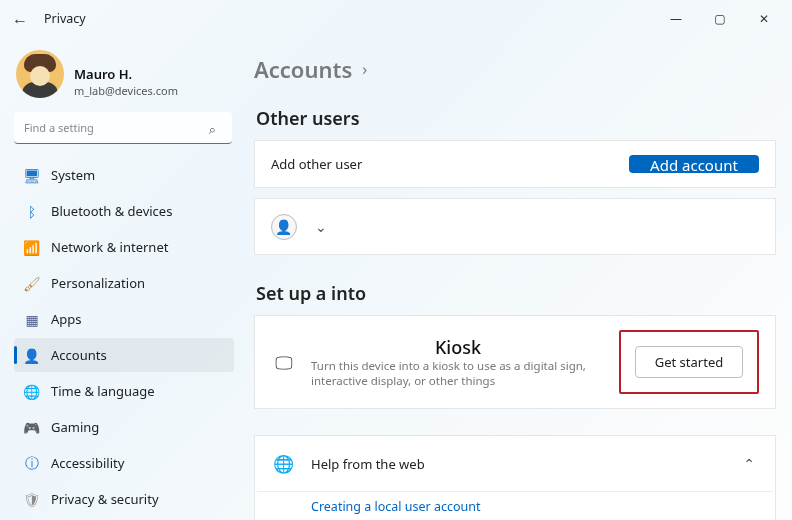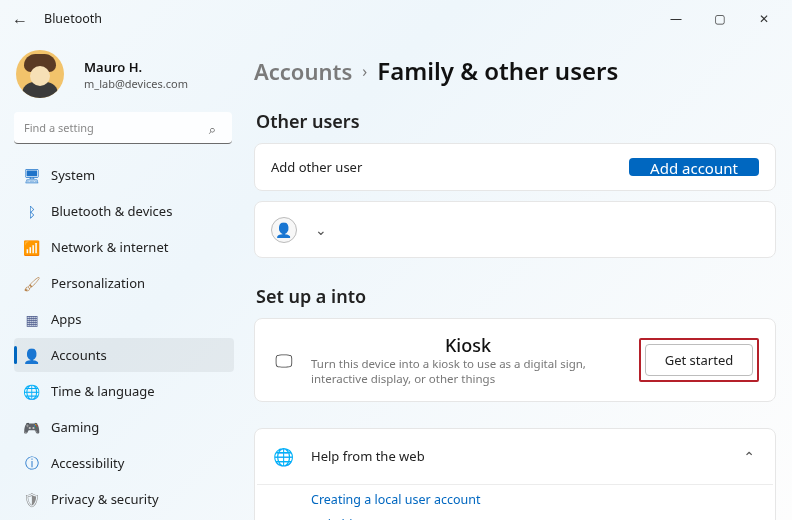--- a/index.html
+++ b/index.html
@@ -10,21 +10,21 @@
   .titlebar { height: 36px; display: flex; align-items: center; padding: 0 6px; }
   .titlebar .back { width: 28px; height: 28px; display:flex; align-items:center; justify-content:center; border-radius:4px; cursor:pointer; font-size:16px; color:#333; }
   .titlebar .title { margin-left: 10px; font-size: 12.5px; color:#222; }
   .titlebar .spacer { flex: 1; }
   .winbtn { width: 44px; height: 30px; display:flex; align-items:center; justify-content:center; font-size:12px; color:#333; cursor:pointer; }
 
   .frame { display:flex; height: calc(100% - 36px); }
 
   
   .sidebar { width: 244px; padding: 8px 10px 10px 14px; display:flex; flex-direction:column; }
-  .profile { display:flex; align-items:center; gap:20px; padding: 6px 2px 14px 2px; }
+  .profile { display:flex; align-items:flex-end; gap:10px; padding: 6px 2px 14px 2px; }
   .avatar { width:48px; height:48px; border-radius:50%; background:#f2c36b; position:relative; overflow:hidden; }
   .avatar .hair { position:absolute; top:4px; left:8px; width:32px; height:18px; background:#5a3a24; border-radius:14px 14px 8px 8px; }
   .avatar .face { position:absolute; top:16px; left:14px; width:20px; height:20px; background:#f6e0b6; border-radius:50%; }
   .avatar .body { position:absolute; bottom:-6px; left:6px; width:36px; height:22px; background:#3b3b3b; border-radius:12px 12px 0 0; }
   .profile .name { font-size:13px; font-weight:600; color:#111; }
   .profile .email { font-size:11px; color:#555; }
 
   .searchwrap { position:relative; margin: 0 2px 14px 0; }
   .search { width: 218px; height: 32px; border: none; border-bottom: 1.5px solid #6c6c6c; background: rgba(255,255,255,0.85); border-radius:4px; padding: 0 34px 0 10px; font-size:11px; color:#222; outline:none; }
   .search::placeholder { color:#888; }
@@ -50,46 +50,46 @@
 
   
   .main { flex:1; padding: 18px 16px 16px 10px; overflow:auto; }
   .bc { display:flex; align-items:center; gap:10px; padding-bottom: 18px; }
   .bc .parent { font-size:22px; color:#7a7a7a; font-weight:600; cursor:pointer; }
   .bc .sep { color:#7a7a7a; font-size:16px; }
   .bc .current { font-size:24px; font-weight:650; color:#111; }
 
   .sect { font-size:18px; font-weight:600; color:#222; margin: 4px 0 10px 2px; }
 
-  .card { background:#fff; border:1px solid #e6e6e6; border-radius:8px; }
+  .card { background:#fff; border:1px solid #e6e6e6; border-radius:0; }
   .row { display:flex; align-items:center; padding:14px 16px; gap:14px; }
   .row .txt { flex:1; font-size:13px; color:#222; }
   .btn-primary { background:#0067c0; color:#fff; border:none; border-radius:4px; height:18px; min-width:130px; font-size:15px; cursor:pointer; }
   .btn-outline { background:#fff; border:1px solid #bdbdbd; border-radius:4px; height:32px; min-width:108px; font-size:13px; cursor:pointer; color:#222; }
-  .red-hl { border:2.5px solid #b5202a; padding:4px; border-radius:2px; display:inline-block; }
+  .red-hl { border:2.5px solid #b5202a; padding:14px; border-radius:2px; display:inline-block; }
 
   .gap { height:10px; }
   .usericon { width:26px; height:26px; border-radius:50%; border:1px solid #bbb; display:flex; align-items:center; justify-content:center; color:#888; font-size:14px; background:#f7f7f7; }
   .expand { font-size:14px; color:#555; cursor:pointer; padding:4px; }
 
   .kiosk-ico { width:26px; text-align:center; font-size:18px; color:#444; }
   .kiosk-txt .ttl { font-size:18px; color:#111; font-weight:500;text-align:center; }
   .kiosk-txt .desc { font-size:11.5px; color:#777; max-width:340px; line-height:1.3; }
 
   .help-ico { width:26px; text-align:center; font-size:17px; color:#444; }
   .helplinks { padding: 6px 10px 14px 56px; display:flex; flex-direction:column; gap:8px; }
   .helplinks a { color:#0067c0; font-size:12.5px; text-decoration:none; cursor:pointer; }
   .divider { height:1px; background:#ececec; margin:0 2px; }
 </style>
 </head>
 <body>
 
 <div class="titlebar">
   <div class="back">←</div>
-  <div class="title">Bluetooth</div>
+  <div class="title">Privacy</div>
   <div class="spacer"></div>
   <div class="winbtn">—</div>
   <div class="winbtn">▢</div>
   <div class="winbtn">✕</div>
 </div>
 
 <div class="frame">
   <aside class="sidebar">
     <div class="profile">
       <div class="avatar">
@@ -150,21 +150,20 @@
           <span>Privacy &amp; security</span>
         </div>
       <div class="navitem"></div>
     </nav>
   </aside>
 
   <main class="main">
     <div class="bc">
       <span class="parent">Accounts</span>
       <span class="sep">›</span>
-      <span class="current">Family &amp; other users</span>
     </div>
 
     <div class="sect">Other users</div>
     <div class="card">
       <div class="row">
         <div class="txt">Add other user</div>
         <button class="btn-primary">Add account</button>
       </div>
     </div>
     <div class="gap"></div>

